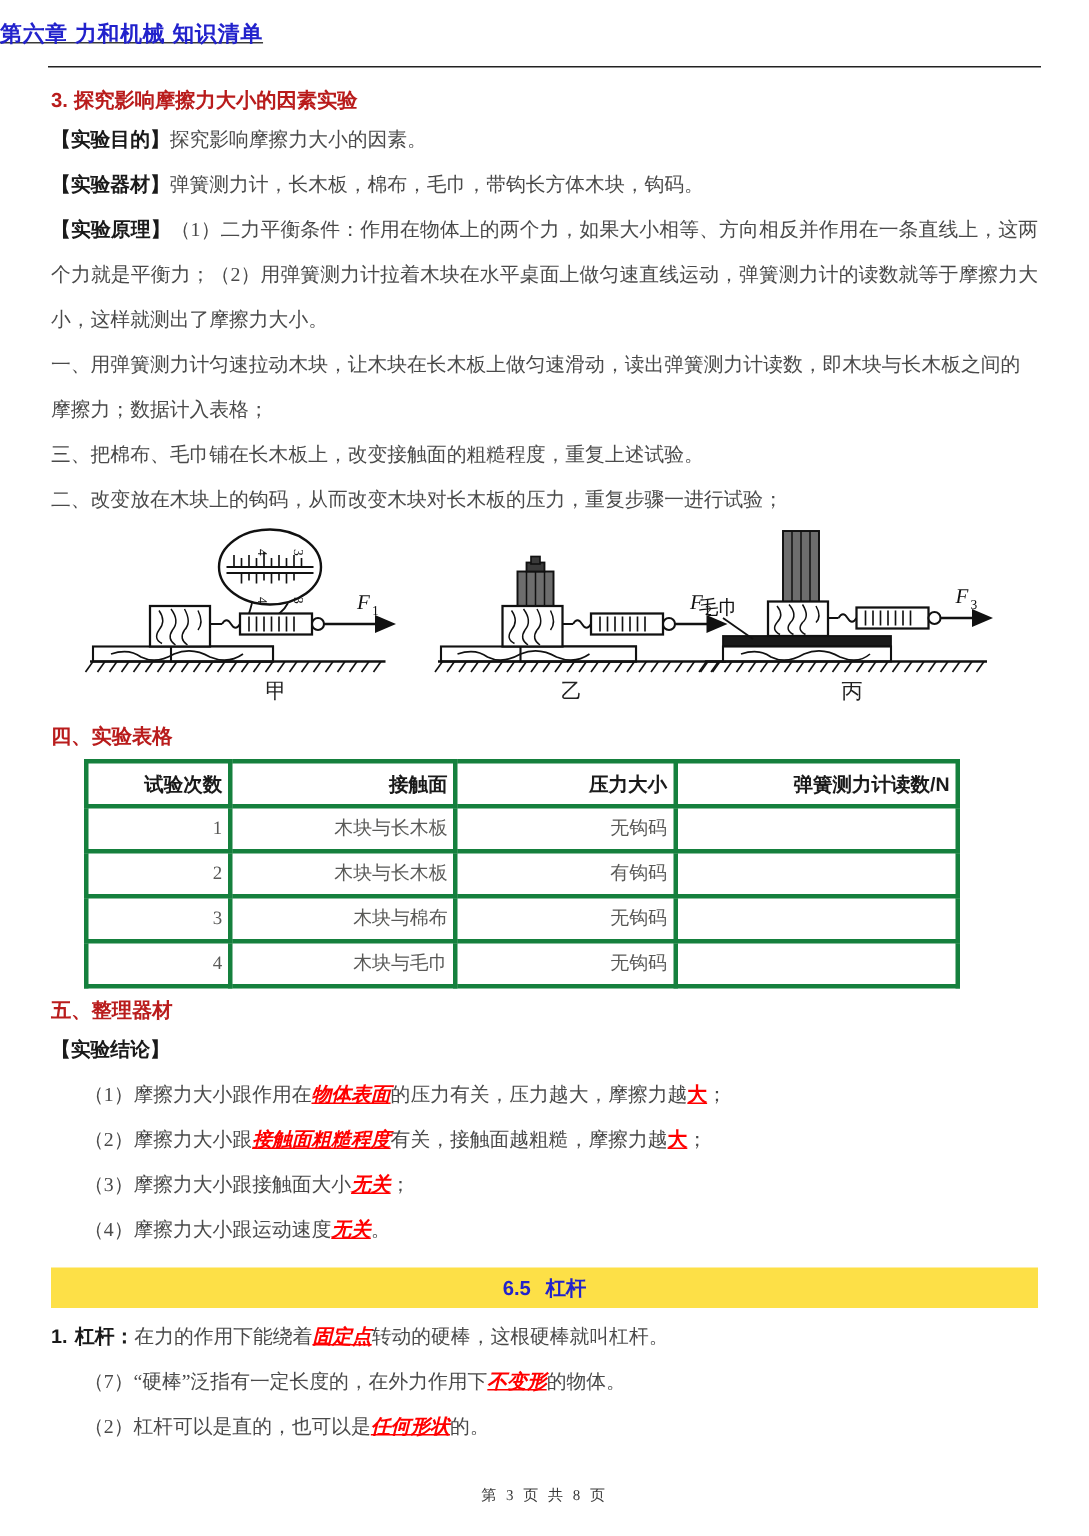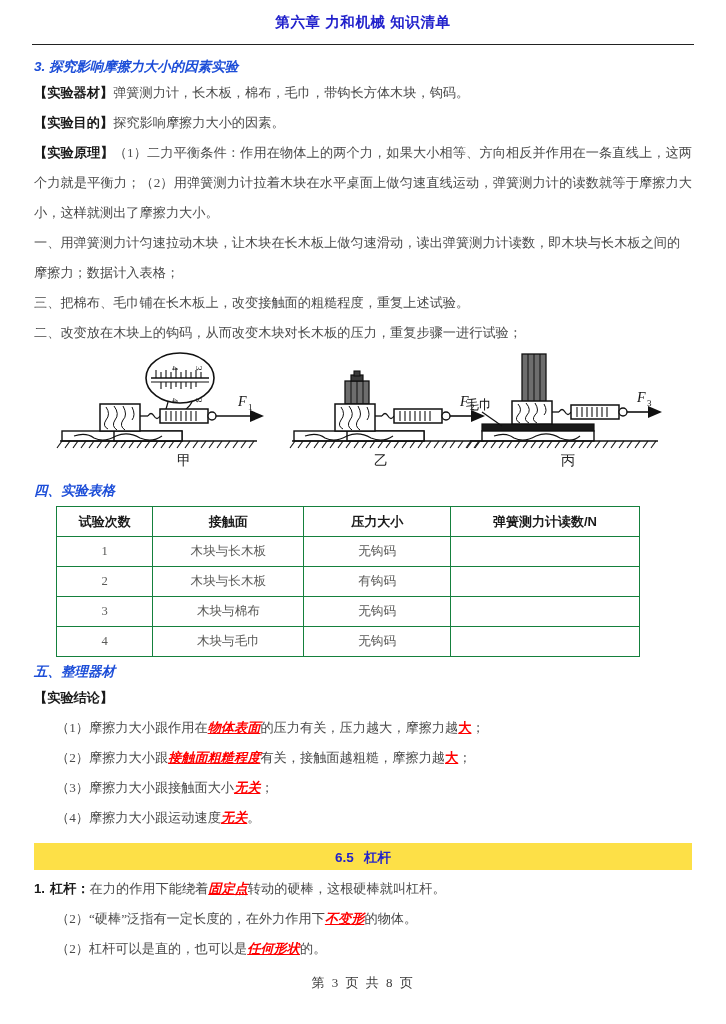--- a/index.html
+++ b/index.html
@@ -10,47 +10,47 @@
     background: #ffffff;
     font-family: "Liberation Serif", "DejaVu Serif", serif;
     color: #3a3a3a;
     position: relative;
     overflow: hidden;
   }
   .page { position: relative; width: 726px; height: 1024px; padding: 0; }
 
   
   .doc-header {
-    text-align: center;
+    text-align: left;
     padding-top: 13px;
     padding-bottom: 6px;
+    text-decoration: underline;
   }
   .doc-header-title {
     color: #2222cc;
     font-weight: bold;
     font-size: 14.5px;
     letter-spacing: 0.6px;
     font-family: "Liberation Sans", "DejaVu Sans", sans-serif;
   }
   .header-rule {
     border: 0;
     border-top: 1.6px solid #222222;
     margin: 6px 32px 0 32px;
   }
 
   
   .content { padding: 0 34px 0 34px; }
 
   .h-num {
     font-weight: bold;
-    color: #1d4ed8;
+    color: #b91c1c;
     font-size: 13.5px;
     margin: 13px 0 2px 0;
     font-family: "Liberation Sans", "DejaVu Sans", sans-serif;
-    font-style: italic;
   }
   .h-num .num { margin-right: 4px; }
 
   p.line {
     margin: 0;
     font-size: 13.2px;
     line-height: 30px;
     color: #4a4a4a;
     text-align: justify;
   }
@@ -97,23 +97,23 @@
   }
 
   
   .tbl-wrap { margin: 6px 0 0 22px; }
   table.data {
     border-collapse: collapse;
     width: 584px;
     font-size: 12.6px;
   }
   table.data th, table.data td {
-    border: 1px solid #15803d;
+    border: 3px solid #15803d;
     height: 30px;
-    text-align: center;
+    text-align: right;
     padding: 0 4px;
     color: #5a5a58;
     font-weight: normal;
   }
   table.data th {
     color: #1a1a1a;
     font-weight: bold;
     font-family: "Liberation Sans", "DejaVu Sans", sans-serif;
     font-size: 13px;
   }
@@ -134,25 +134,25 @@
   .banner-text {
     color: #2222cc;
     font-weight: bold;
     font-size: 13.5px;
     font-family: "Liberation Sans", "DejaVu Sans", sans-serif;
   }
 
   
   .footer {
     position: absolute;
-    bottom: 32px;
+    bottom: 20px;
     left: 0;
     width: 726px;
     text-align: center;
-    font-size: 13px;
+    font-size: 10px;
     color: #3a3a3a;
     letter-spacing: 2px;
     font-family: "Liberation Serif", "DejaVu Serif", serif;
   }
 </style>
 </head>
 <body>
 
 <div class="page">
 
@@ -161,25 +161,25 @@
   </div>
   <hr class="header-rule">
 
   <div class="content">
 
     <div class="h-num">
       <span class="num">3.</span><span>探究影响摩擦力大小的因素实验</span>
     </div>
 
     <p class="line">
+      <span class="lbl">【实验目的】</span><span>探究影响摩擦力大小的因素。</span>
+    </p>
+
+    <p class="line">
       <span class="lbl">【实验器材】</span><span>弹簧测力计，长木板，棉布，毛巾，带钩长方体木块，钩码。</span>
-    </p>
-
-    <p class="line">
-      <span class="lbl">【实验目的】</span><span>探究影响摩擦力大小的因素。</span>
     </p>
 
     <p class="line">
       <span class="lbl">【实验原理】</span><span>（1）二力平衡条件：作用在物体上的两个力，如果大小相等、方向相反并作用在一条直线上，这两个力就是平衡力；（2）用弹簧测力计拉着木块在水平桌面上做匀速直线运动，弹簧测力计的读数就等于摩擦力大小，这样就测出了摩擦力大小。</span>
     </p>
 
     <p class="sub-line">一、用弹簧测力计匀速拉动木块，让木块在长木板上做匀速滑动，读出弹簧测力计读数，即木块与长木板之间的摩擦力；数据计入表格；</p>
     <p class="sub-line">三、把棉布、毛巾铺在长木板上，改变接触面的粗糙程度，重复上述试验。</p>
     <p class="sub-line">二、改变放在木块上的钩码，从而改变木块对长木板的压力，重复步骤一进行试验；</p>
 
@@ -487,21 +487,21 @@
     <div class="banner">
       <span class="banner-text">6.5</span>
       <span class="banner-text" style="margin-left:6px;">杠杆</span>
     </div>
 
     <p class="line">
       <span class="lbl">1.</span><span class="lbl" style="margin-left:5px;">杠杆：</span><span>在力的作用下能绕着</span><span class="red">固定点</span><span>转动的硬棒，这根硬棒就叫杠杆。</span>
     </p>
 
     <p class="sub-line sub-indent">
-      <span>（2）“硬棒”泛指有一定长度的，在外力作用下</span><span class="red">不变形</span><span>的物体。</span>
+      <span>（7）“硬棒”泛指有一定长度的，在外力作用下</span><span class="red">不变形</span><span>的物体。</span>
     </p>
     <p class="sub-line sub-indent">
       <span>（2）杠杆可以是直的，也可以是</span><span class="red">任何形状</span><span>的。</span>
     </p>
 
   </div>
 
   <div class="footer">第 3 页 共 8 页</div>
 
 </div>

